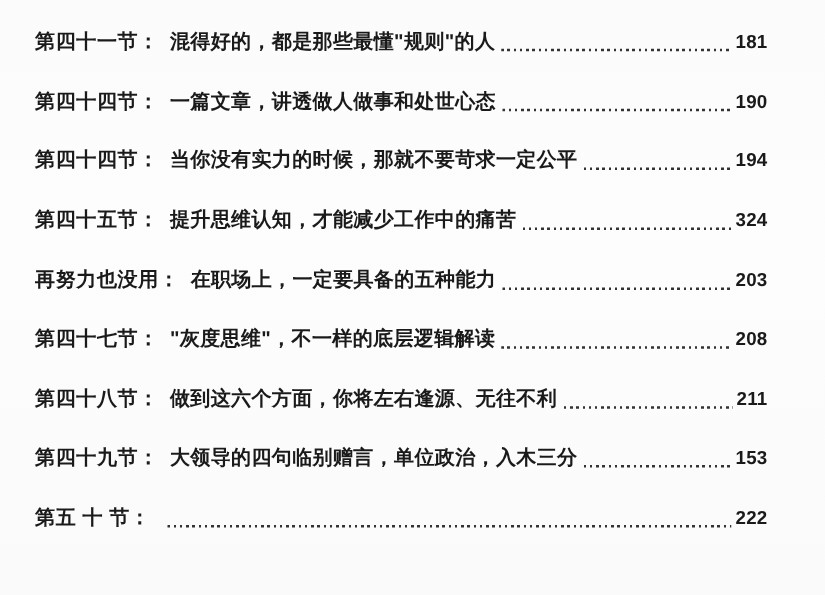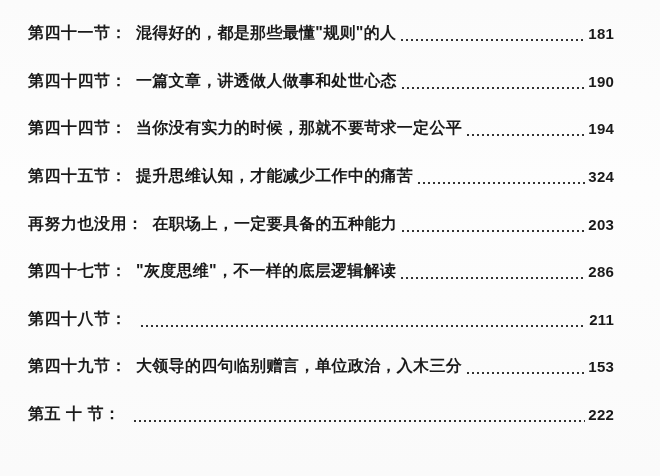--- a/index.html
+++ b/index.html
@@ -91,25 +91,26 @@
     <span class="chapter-label">再努力也没用：</span>
     <span class="chapter-title">在职场上，一定要具备的五种能力</span>
     <span class="dot-leader"></span>
     <span class="page-number">203</span>
   </div>
 
   <div class="toc-row">
     <span class="chapter-label">第四十七节：</span>
     <span class="chapter-title">"灰度思维"，不一样的底层逻辑解读</span>
     <span class="dot-leader"></span>
-    <span class="page-number">286</span>
+    <span class="page-number">208</span>
   </div>
 
   <div class="toc-row">
     <span class="chapter-label">第四十八节：</span>
+    <span class="chapter-title">做到这六个方面，你将左右逢源、无往不利</span>
     <span class="dot-leader"></span>
     <span class="page-number">211</span>
   </div>
 
   <div class="toc-row">
     <span class="chapter-label">第四十九节：</span>
     <span class="chapter-title">大领导的四句临别赠言，单位政治，入木三分</span>
     <span class="dot-leader"></span>
     <span class="page-number">153</span>
   </div>

